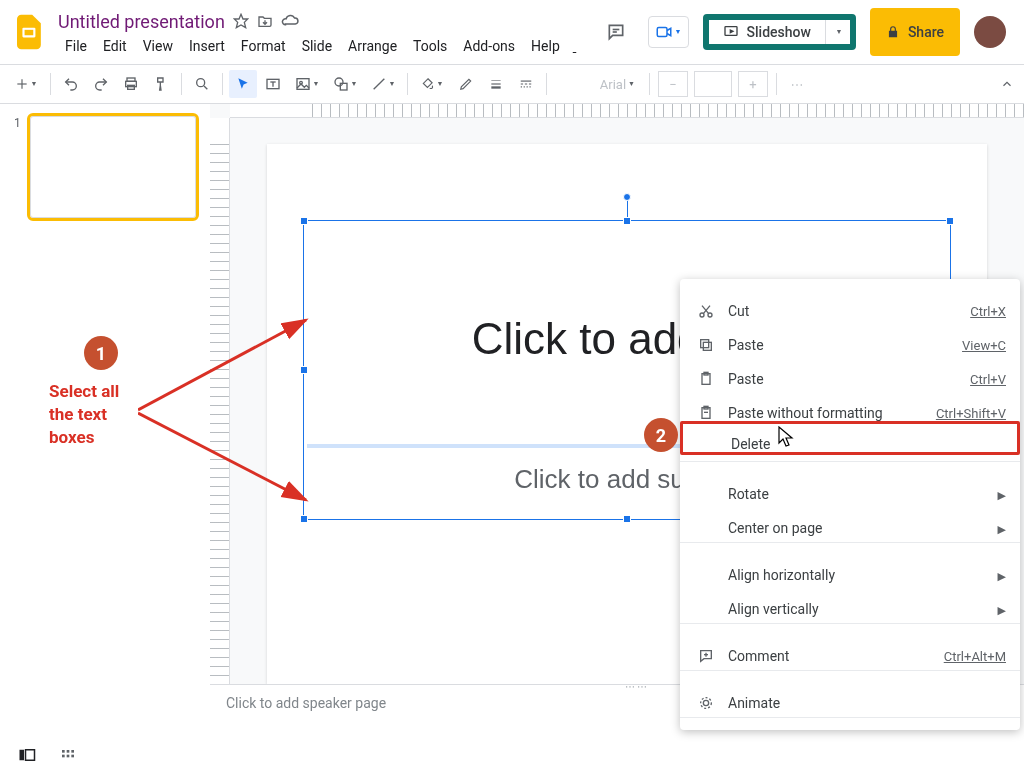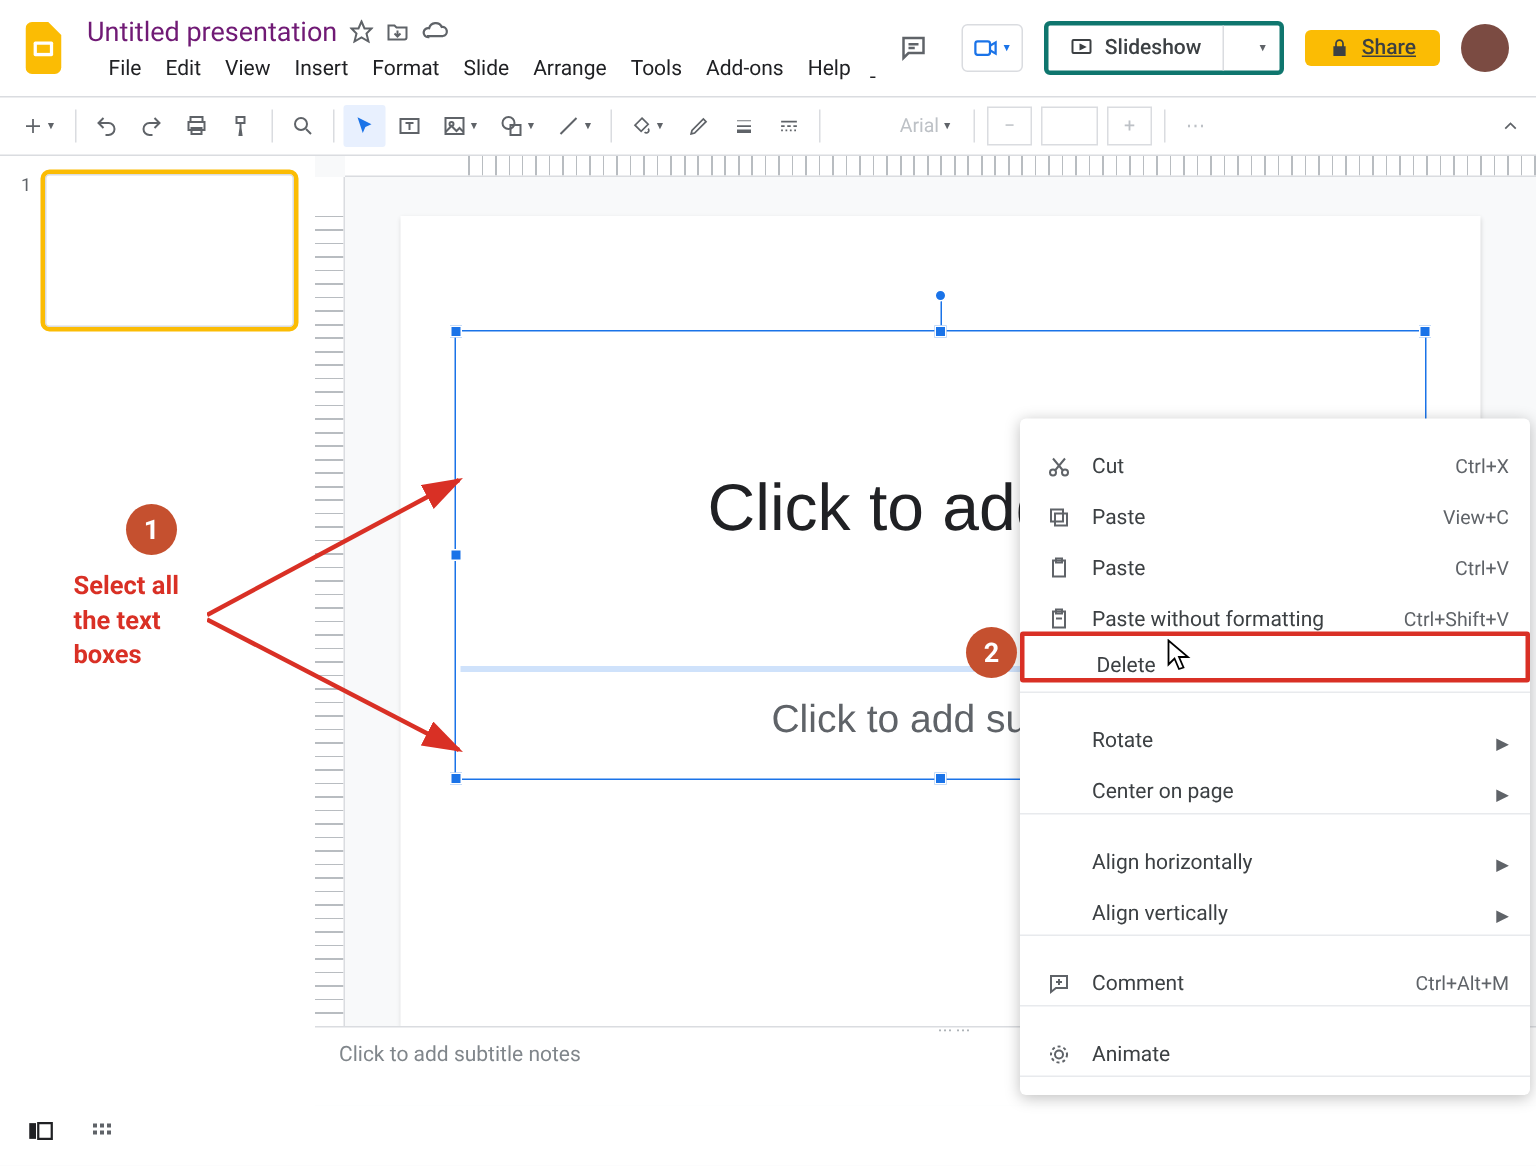--- a/index.html
+++ b/index.html
@@ -4,28 +4,28 @@
 <style>
   * { box-sizing: border-box; margin: 0; padding: 0; }
   body { font-family: "Google Sans", Roboto, Arial, sans-serif; font-size: 13px; color: #202124; background: #fff; width: 1024px; height: 777px; overflow: hidden; position: relative; }
   .titlebar { display: flex; align-items: center; height: 64px; padding: 0 12px; }
   .logo { width: 36px; height: 36px; display: flex; align-items: center; justify-content: center; margin-right: 10px; }
   .logo svg { width: 26px; height: 36px; }
   .doc-meta { flex: 1; }
   .doc-title-row { display: flex; align-items: center; gap: 8px; height: 26px; padding-top: 4px; }
   .doc-title { font-size: 18px; color: #701a75; font-weight: 400; }
   .title-icon { color: #5f6368; cursor: pointer; display: inline-flex; }
-  .menus { display: flex; gap: 2px; margin-top: 2px; justify-content: flex-end; }
+  .menus { display: flex; gap: 2px; margin-top: 2px; }
   .menu-item { padding: 4px 7px; font-size: 14px; color: #202124; cursor: pointer; border-radius: 4px; }
   .right-controls { display: flex; align-items: center; gap: 14px; padding-right: 6px; }
   .icon-btn { width: 36px; height: 36px; display: inline-flex; align-items: center; justify-content: center; border-radius: 50%; cursor: pointer; color: #5f6368; }
-  .present-btn-wrap { display: flex; border: 3px solid #0f766e; border-radius: 4px; height: 36px; gap: 13px; }
+  .present-btn-wrap { display: flex; border: 6px solid #0f766e; border-radius: 4px; height: 36px; }
   .present-btn { display: flex; align-items: center; gap: 8px; padding: 0 14px; height: 100%; border-right: 1px solid #dadce0; cursor: pointer; font-size: 14px; font-weight: 500; color: #3c4043; }
   .present-drop { width: 24px; display: flex; align-items: center; justify-content: center; height: 100%; cursor: pointer; }
-  .share-btn { display: flex; align-items: center; gap: 8px; background: #fbbc04; color: #3c4043; font-weight: 500; font-size: 14px; padding: 0 16px; height: 24px; border-radius: 4px; cursor: pointer; text-decoration: underline; }
+  .share-btn { display: flex; align-items: center; gap: 8px; background: #fbbc04; color: #3c4043; font-weight: 500; font-size: 14px; padding: 0 16px; height: 48px; border-radius: 4px; cursor: pointer; }
   .avatar { width: 32px; height: 32px; border-radius: 50%; background: #7b4b42; }
   .pill-btn { display: inline-flex; align-items: center; border: 1px solid #dadce0; border-radius: 4px; height: 32px; padding: 0 6px; cursor: pointer; }
 
   .toolbar { height: 40px; border-top: 1px solid #dadce0; border-bottom: 1px solid #dadce0; display: flex; align-items: center; padding: 0 8px; gap: 2px; position: relative; }
   .tb-btn { width: 28px; height: 28px; display: inline-flex; align-items: center; justify-content: center; cursor: pointer; color: #5f6368; border-radius: 2px; position: relative; }
   .tb-btn.with-drop { width: 36px; }
   .tb-sep { width: 1px; height: 22px; background: #dadce0; margin: 0 4px; }
   .tb-drop-arrow { font-size: 7px; margin-left: 2px; color: #5f6368; }
   .tb-btn.active { background: #e8f0fe; color: #1a73e8; }
   .font-sel { min-width: 90px; height: 26px; display: flex; align-items: center; justify-content: flex-end; padding: 0 8px; color: #80868b; cursor: default; }
@@ -58,21 +58,21 @@
   .rot-handle { width: 8px; height: 8px; background: #1a73e8; border: 1px solid #fff; border-radius: 50%; position: absolute; top: -28px; left: calc(50% - 4px); }
   .rot-line { position: absolute; width: 1px; height: 20px; background: #1a73e8; top: -24px; left: calc(50% - 0.5px); }
   .title-ph { position: absolute; left: 40px; top: 170px; right: 40px; text-align: center; font-size: 44px; color: #202124; font-family: Arial; }
   .subtitle-ph { position: absolute; left: 40px; top: 320px; right: 40px; text-align: center; font-size: 26px; color: #5f6368; font-family: Arial; }
   .bbox-line { position: absolute; left: 40px; right: 40px; top: 300px; height: 1px; border-top: 4px solid #cfe2fb; }
 
   .context-menu { position: absolute; right: 4px; top: 279px; width: 340px; background: #fff; box-shadow: 0 2px 10px rgba(0,0,0,.25); border-radius: 4px; padding: 6px 0; z-index: 50; font-size: 14px; }
   .cm-item { display: flex; align-items: flex-end; height: 34px; padding: 0 14px; cursor: pointer; color: #3c4043; }
   .cm-icon { width: 24px; display: inline-flex; justify-content: center; color: #5f6368; margin-right: 10px; }
   .cm-label { flex: 1; }
-  .cm-shortcut { color: #5f6368; font-size: 13px; }
+  .cm-shortcut { color: #5f6368; font-size: 13px; text-decoration: underline; }
   .cm-sub { color: #5f6368; font-size: 11px; }
   .cm-sep { height: 1px; background: #e8eaed; margin: 6px 0; }
   .cm-highlight { border: 3px solid #d93025; border-radius: 2px; }
 
   .annot-badge { width: 34px; height: 34px; border-radius: 50%; background: #c5502f; color: #fff; font-weight: 700; display: flex; align-items: center; justify-content: center; font-size: 18px; position: absolute; z-index: 60; }
   .annot-text { position: absolute; color: #d93025; font-weight: 700; font-size: 17px; line-height: 1.35; z-index: 60; }
   .arrow { position: absolute; z-index: 55; }
 
   .notes-bar { height: 60px; background: #fff; border-top: 1px solid #dadce0; margin-left: 0; padding: 10px 16px; color: #80868b; font-size: 14px; position: relative; }
   .notes-grip { position: absolute; top: -4px; left: 50%; width: 40px; text-align: center; color: #9aa0a6; letter-spacing: 2px; font-size: 10px; }
@@ -310,21 +310,21 @@
             <div class="sel-handle mr"></div>
             <div class="sel-handle bl"></div>
             <div class="sel-handle bc"></div>
             <div class="sel-handle br"></div>
           </div>
         </div>
       </div>
     </div>
     <div class="notes-bar">
       <div class="notes-grip">⋯⋯</div>
-      <span>Click to add subtitle notes</span>
+      <span>Click to add speaker page</span>
     </div>
   </div>
 </div>
 
 <div class="context-menu">
   <div class="cm-item">
     <span class="cm-icon">
         <svg width="16" height="16" viewBox="0 0 24 24" fill="none" stroke="#5f6368" stroke-width="2">
           <circle cx="6" cy="18" r="3"></circle>
           <circle cx="18" cy="18" r="3"></circle>

